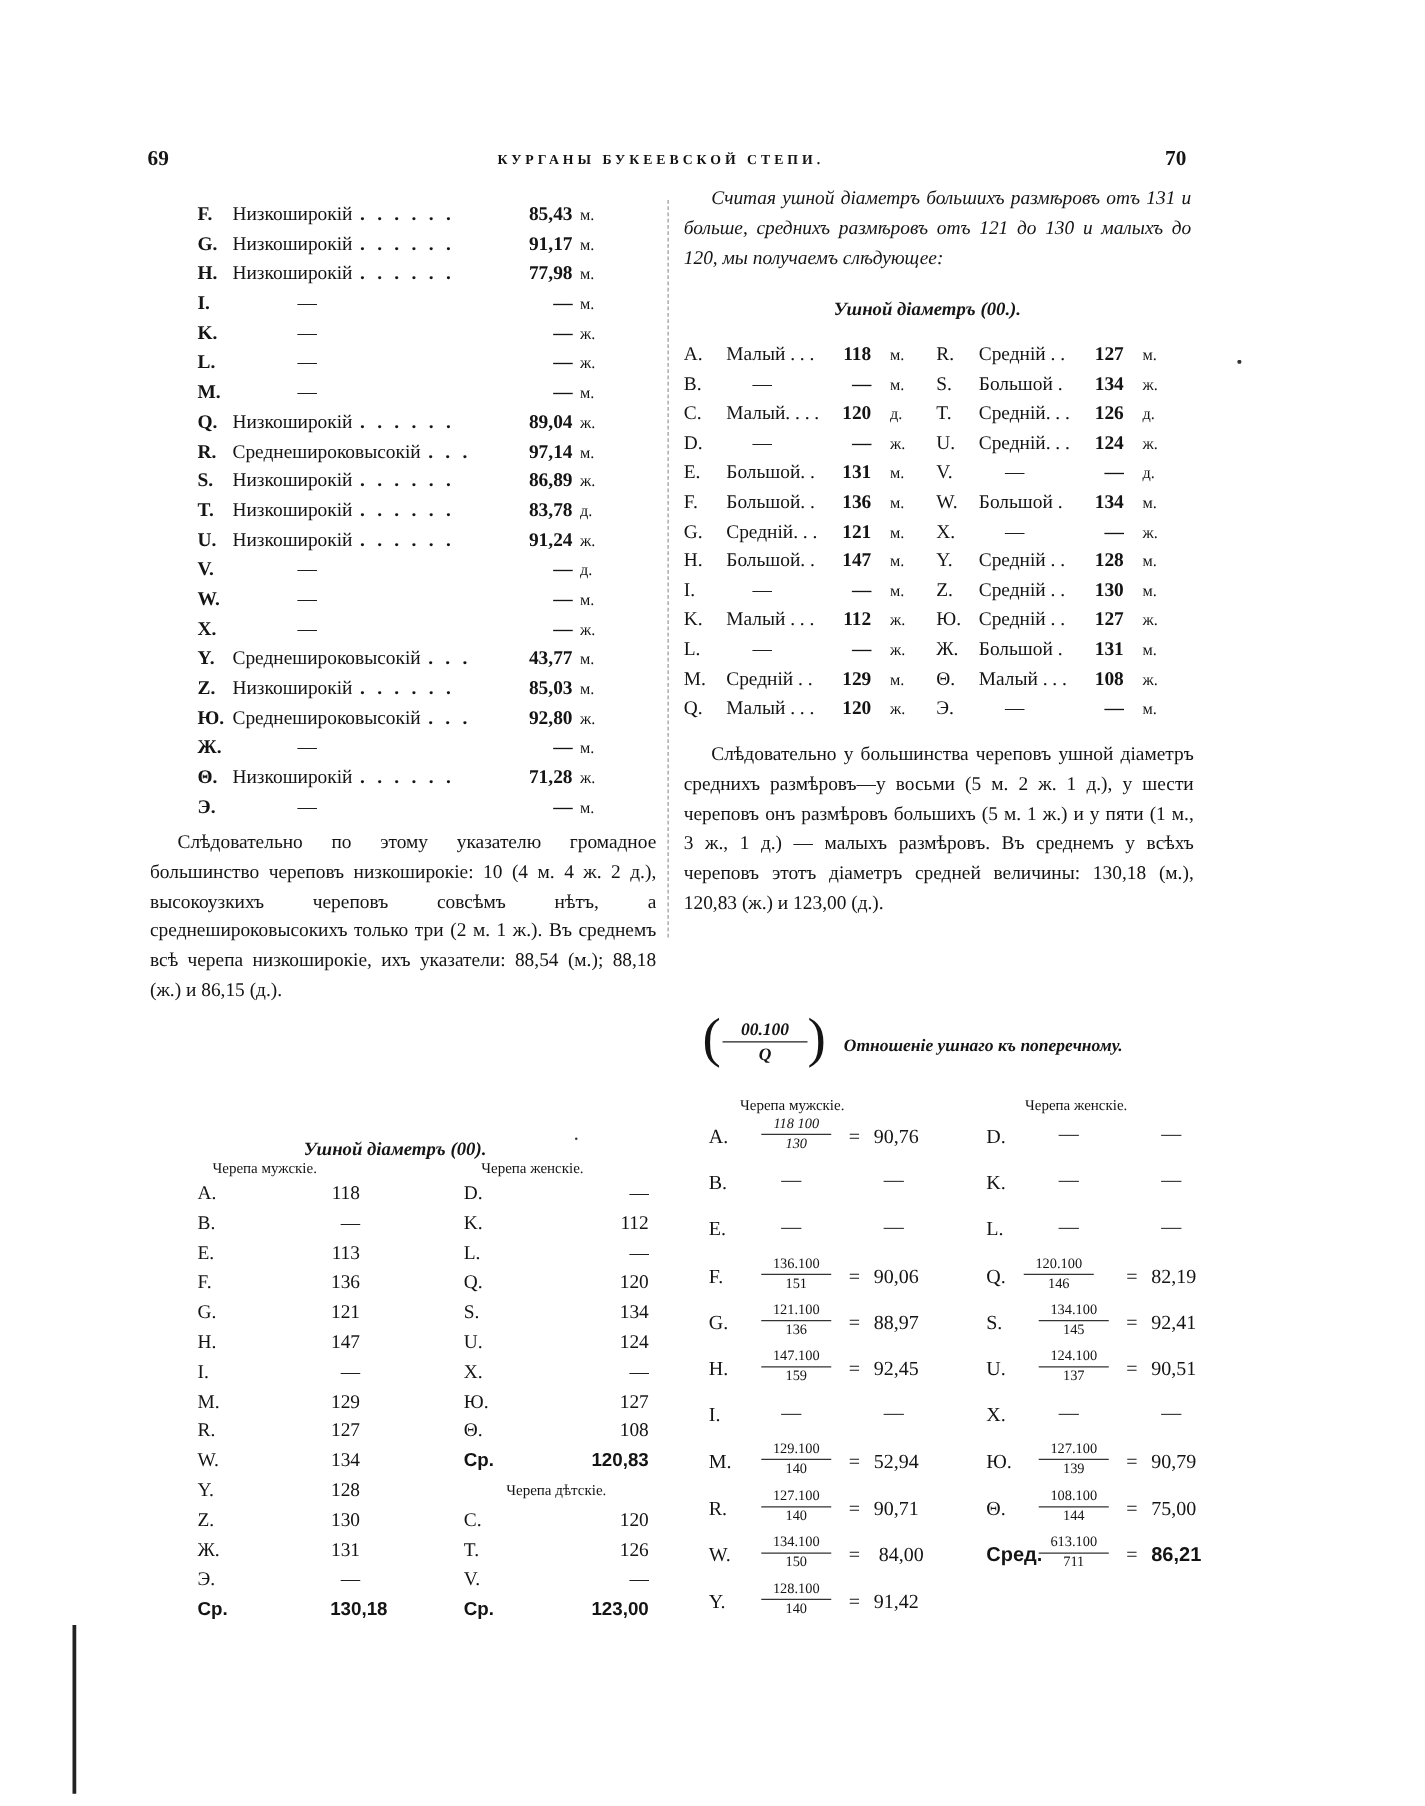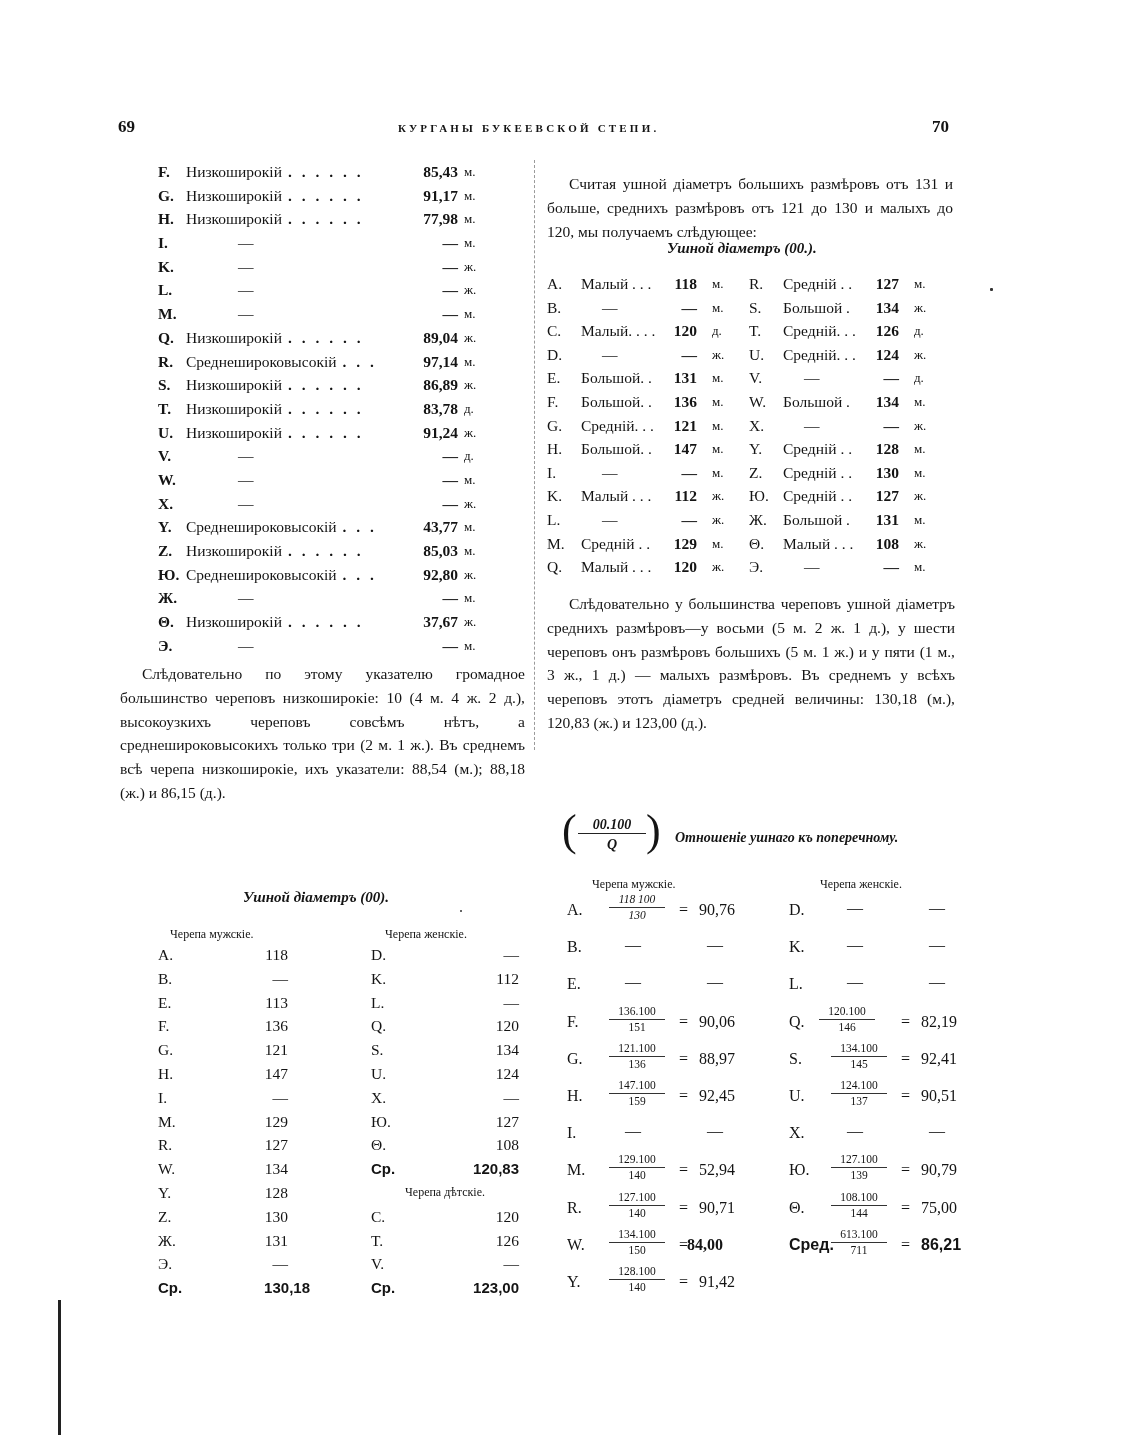--- a/index.html
+++ b/index.html
@@ -191,36 +191,36 @@
     </div>
     <div class="index-row">
       <span class="letter">Ж.</span>
       <span class="dash-label">—</span>
       <span class="value">—</span>
       <span class="sex">м.</span>
     </div>
     <div class="index-row">
       <span class="letter">Θ.</span>
       <span class="label"><span>Низкоширокій</span><span style="margin-left:6px;letter-spacing:3px;font-weight:bold;">. . . . . .</span></span>
-      <span class="value">37,67</span>
+      <span class="value">71,28</span>
       <span class="sex">ж.</span>
     </div>
     <div class="index-row">
       <span class="letter">Э.</span>
       <span class="dash-label">—</span>
       <span class="value">—</span>
       <span class="sex">м.</span>
     </div>
   </div>
 
 <div class="para" style="left:120px;top:662px;width:405px;">
   <p>Слѣдовательно по этому указателю громадное большинство череповъ низкоширокіе: 10 (4 м. 4 ж. 2 д.), высокоузкихъ череповъ совсѣмъ нѣтъ, а среднешироковысокихъ только три (2 м. 1 ж.). Въ среднемъ всѣ черепа низкоширокіе, ихъ указатели: 88,54 (м.); 88,18 (ж.) и 86,15 (д.).</p>
 </div>
 
-<div class="table-title" style="left:243px;top:889px;">Ушной діаметръ (00).</div>
+<div class="table-title" style="left:243px;top:912px;">Ушной діаметръ (00).</div>
 <div class="col-head" style="left:170px;top:927px;">Черепа мужскіе.</div>
 <div class="col-head" style="left:385px;top:927px;">Черепа женскіе.</div>
 <div class="ear-table" style="left:158px;top:943px;width:130px;" id="ear-male">
     <div class="ear-row">
       <span class="l">A.</span>
       <span class="v" style="right:0;">118</span>
     </div>
     <div class="ear-row">
       <span class="l">B.</span>
       <span class="v" style="right:0;">—</span>
@@ -331,21 +331,21 @@
     <div class="ear-row">
       <span class="l">V.</span>
       <span class="v" style="right:0;">—</span>
     </div>
     <div class="ear-row">
       <span class="l bold-sans">Ср.</span>
       <span class="v bold-sans" style="right:0;">123,00</span>
     </div>
   </div>
 
-<div class="para" style="left:547px;top:172px;width:406px;">
+<div class="para" style="left:547px;top:147px;width:406px;font-style:italic;">
   <p>Считая ушной діаметръ большихъ размѣровъ отъ 131 и больше, среднихъ размѣровъ отъ 121 до 130 и малыхъ до 120, мы получаемъ слѣдующее:</p>
 </div>
 <div class="table-title" style="left:667px;top:240px;">Ушной діаметръ (00.).</div>
 
 <div class="size-table" id="size-table">
     <div class="size-row">
       <span style="left:0px;">A.</span>
       <span style="left:34px;">Малый . . .</span>
       <span style="left:118px;width:32px;text-align:right;font-weight:bold;">118</span>
       <span style="left:165px;font-size:13px;">м.</span>
@@ -607,21 +607,21 @@
       <span class="eq" style="left:334px;">=</span>
       <span class="eq" style="left:354px;">75,00</span>
     </div>
     <div class="ratio-row">
       <span class="l" style="left:0px;">W.</span>
       <span class="frac" style="left:42px;">
         <span class="num">134.100</span>
         <span class="den">150</span>
       </span>
       <span class="eq" style="left:112px;">=</span>
-      <span class="eq" style="left:120px;font-weight:bold;">84,00</span>
+      <span class="eq" style="left:136px;">84,00</span>
       <span class="l bold-sans" style="left:222px;">Сред.</span>
       <span class="frac" style="left:264px;">
         <span class="num">613.100</span>
         <span class="den">711</span>
       </span>
       <span class="eq" style="left:334px;">=</span>
       <span class="eq bold-sans" style="left:354px;font-size:16px;">86,21</span>
     </div>
     <div class="ratio-row">
       <span class="l" style="left:0px;">Y.</span>

